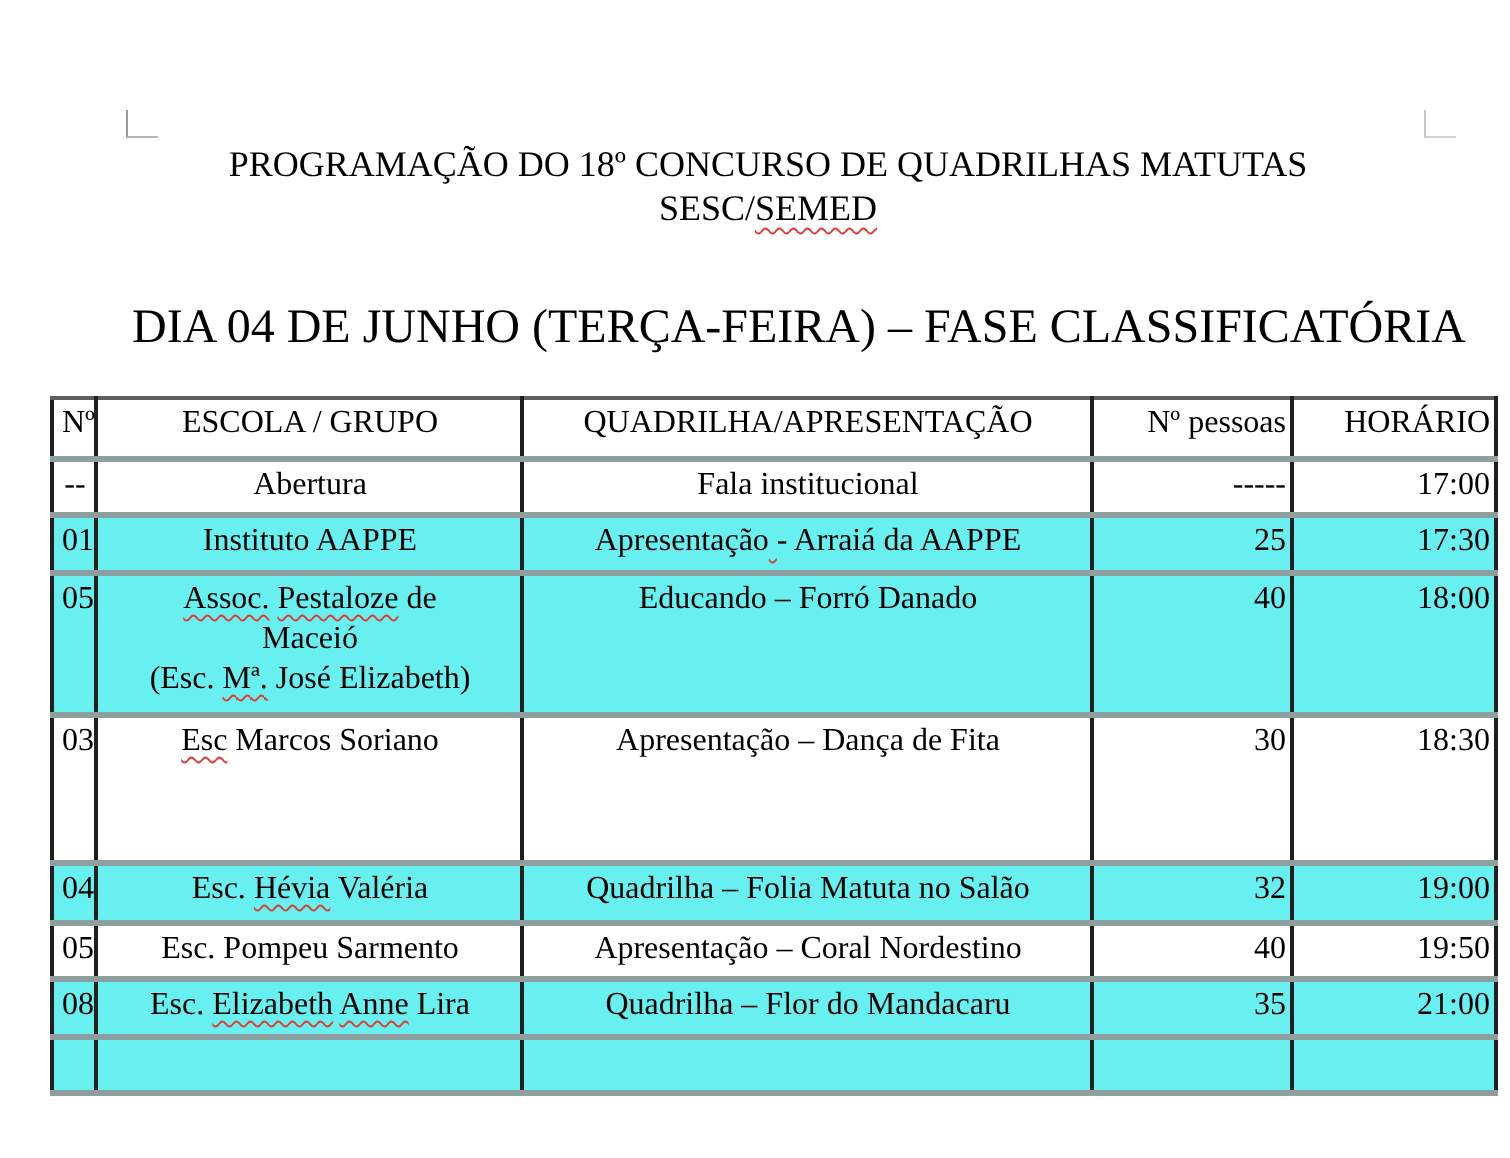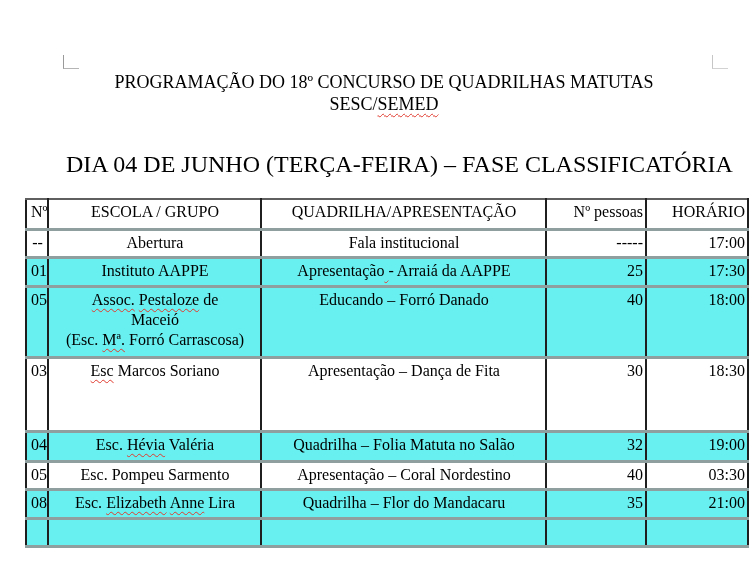--- a/index.html
+++ b/index.html
@@ -97,21 +97,21 @@
           <span class="cell-line"><span>Apresentação</span><span class="mis" style="text-decoration-color: rgb(224, 58, 47);">&nbsp;</span><span>- Arraiá da AAPPE</span></span>
         </td>
         <td class="c">25</td>
         <td class="c">17:30</td>
       </tr>
       <tr class="hl">
         <td>05</td>
         <td>
           <span class="cell-line"><span class="mis" style="text-decoration-color: rgb(224, 58, 47);">Assoc.</span><span> </span><span class="mis" style="text-decoration-color: rgb(224, 58, 47);">Pestaloze</span><span> de</span></span>
           <span class="cell-line"><span>Maceió</span></span>
-          <span class="cell-line"><span>(Esc. </span><span class="mis" style="text-decoration-color: rgb(224, 58, 47);">Mª.</span><span> Forró Carrascosa)</span></span>
+          <span class="cell-line"><span>(Esc. </span><span class="mis" style="text-decoration-color: rgb(224, 58, 47);">Mª.</span><span> José Elizabeth)</span></span>
         </td>
         <td>
           <span class="cell-line"><span>Educando – Forró Danado</span></span>
         </td>
         <td class="c">40</td>
         <td class="c">18:00</td>
       </tr>
       <tr>
         <td>03</td>
         <td>
@@ -136,21 +136,21 @@
       </tr>
       <tr>
         <td>05</td>
         <td>
           <span class="cell-line"><span>Esc. Pompeu Sarmento</span></span>
         </td>
         <td>
           <span class="cell-line"><span>Apresentação – Coral Nordestino</span></span>
         </td>
         <td class="c">40</td>
-        <td class="c">03:30</td>
+        <td class="c">19:50</td>
       </tr>
       <tr class="hl">
         <td>08</td>
         <td>
           <span class="cell-line"><span>Esc. </span><span class="mis" style="text-decoration-color: rgb(224, 58, 47);">Elizabeth</span><span> </span><span class="mis" style="text-decoration-color: rgb(224, 58, 47);">Anne</span><span> Lira</span></span>
         </td>
         <td>
           <span class="cell-line"><span>Quadrilha – Flor do Mandacaru</span></span>
         </td>
         <td class="c">35</td>

